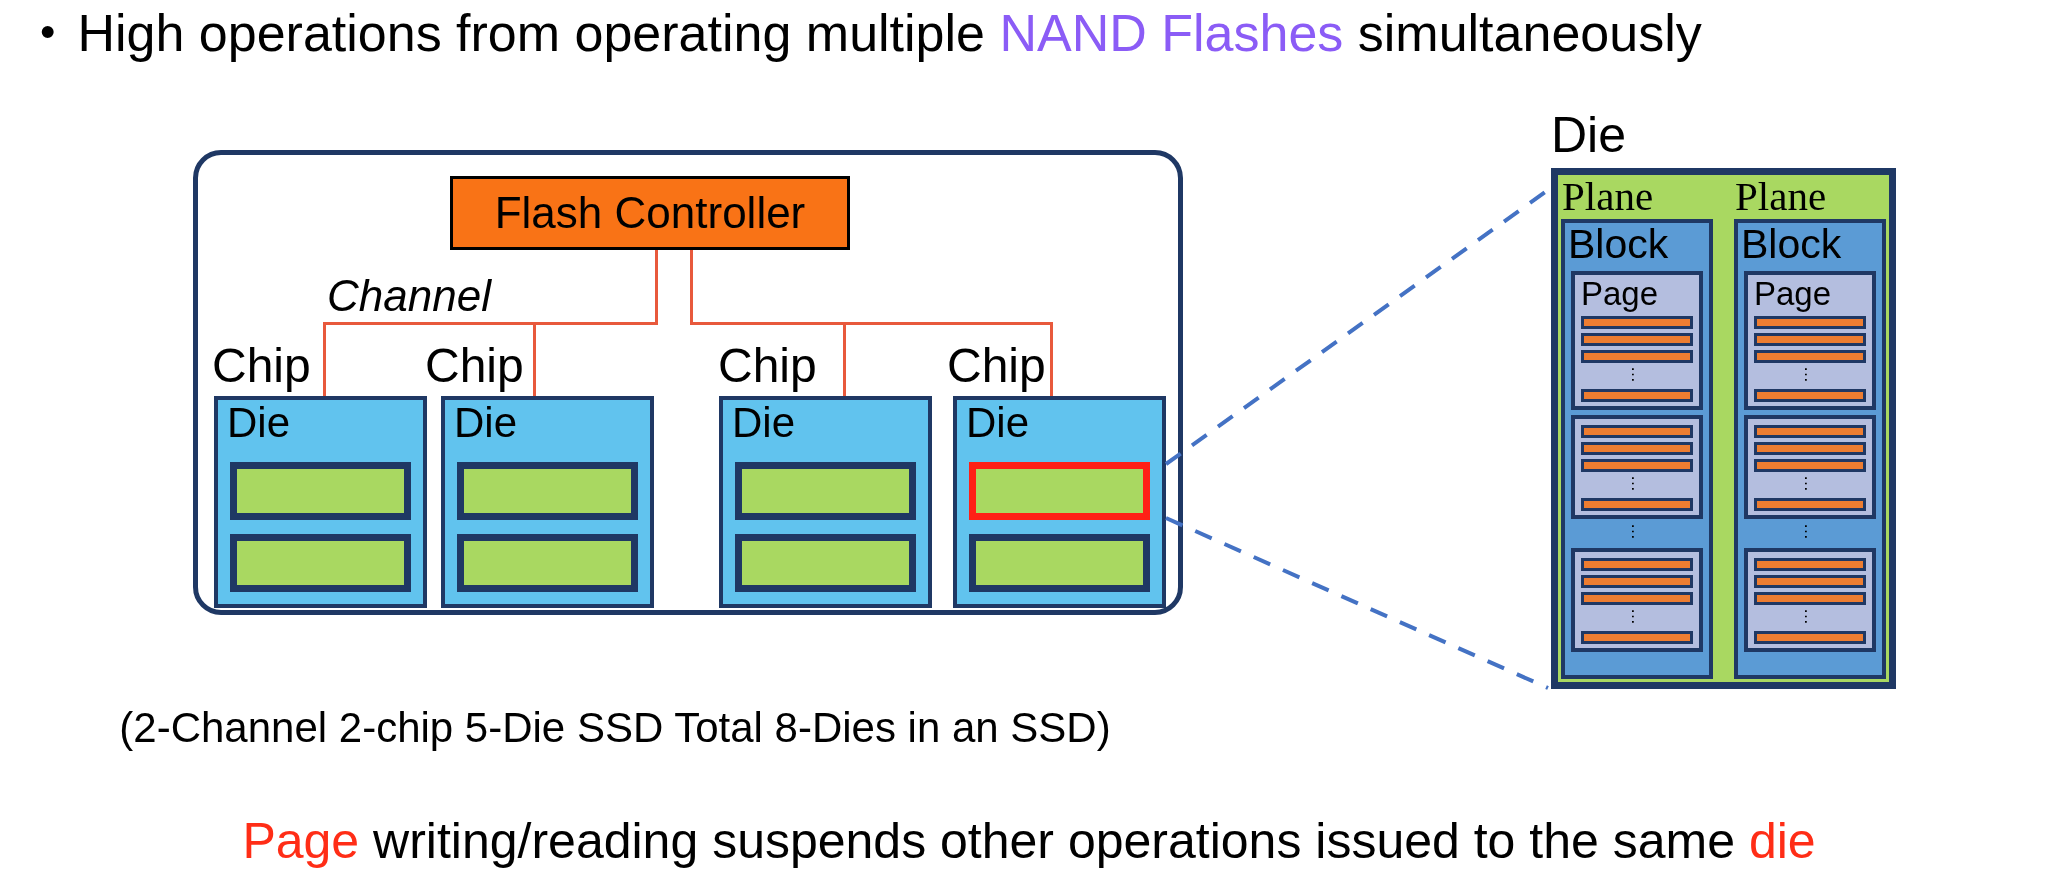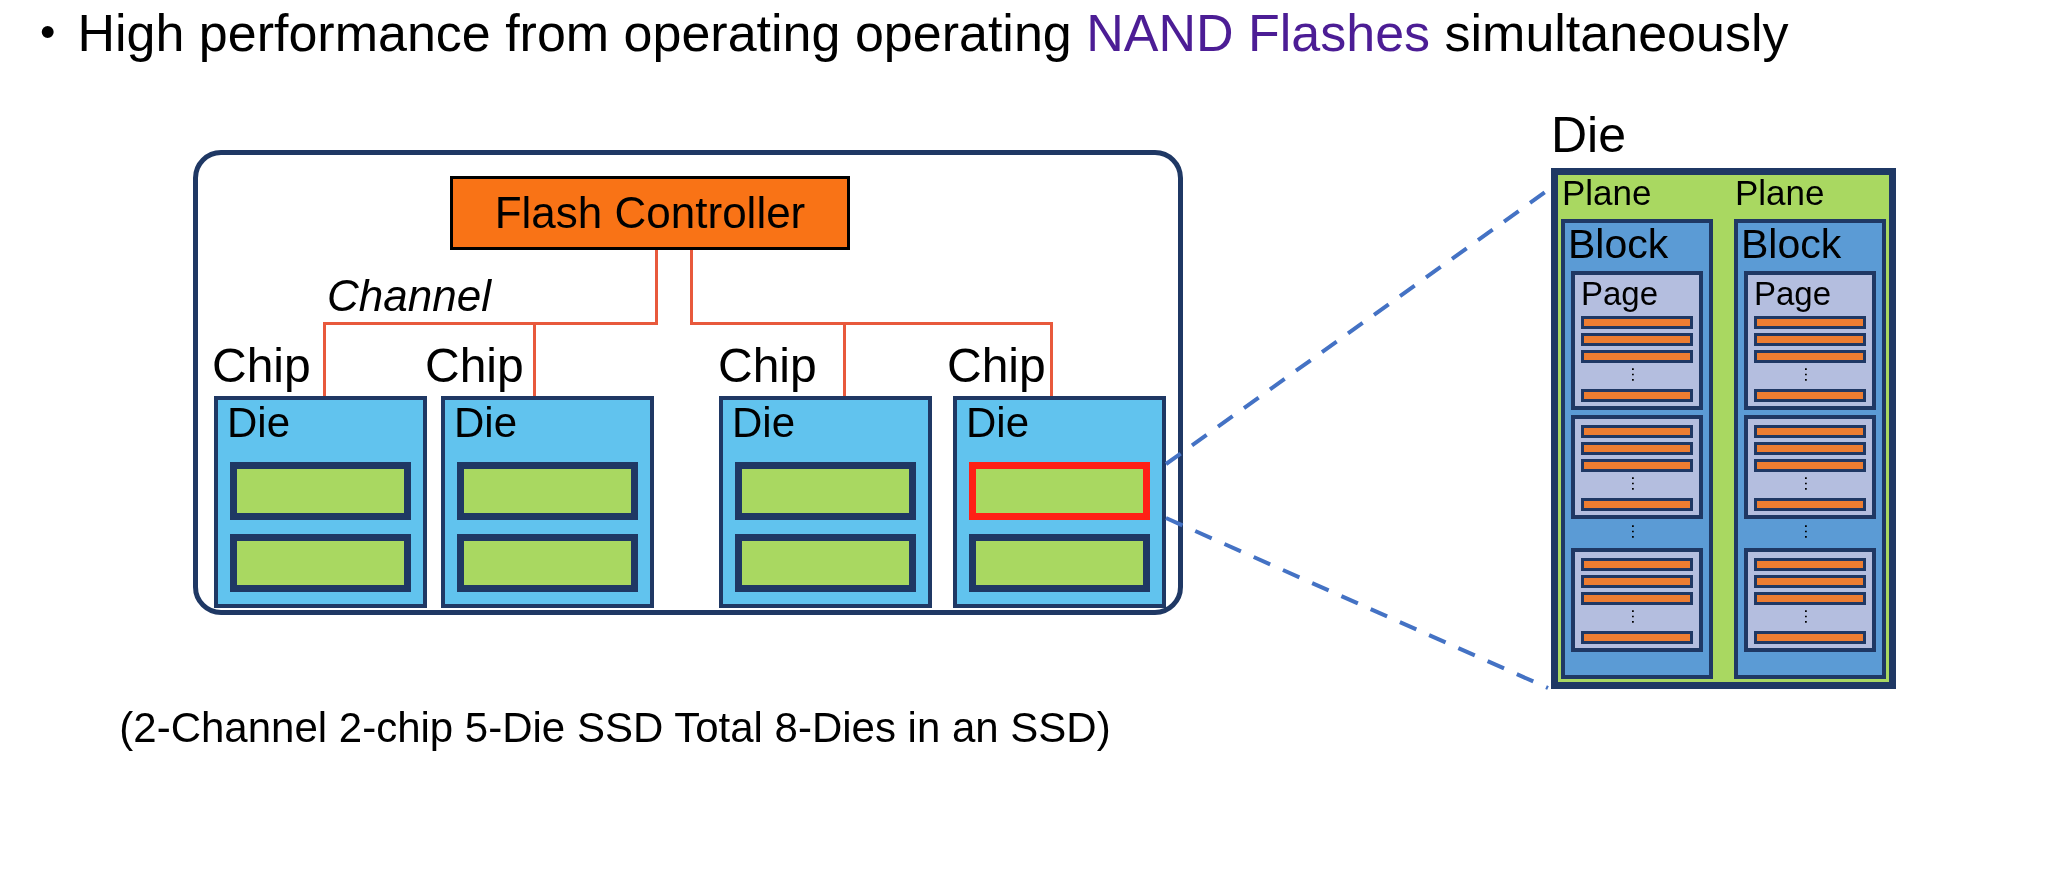--- a/index.html
+++ b/index.html
@@ -29,21 +29,21 @@
     align-items: flex-start;
     font-size: 52px;
     line-height: 1.15;
     white-space: nowrap;
   }
   .headline .bullet-dot {
     font-size: 44px;
     line-height: 1.25;
     margin-right: 22px;
   }
-  .hl-red { color: #4c1d95; }
+  .hl-red { color: #8b5cf6; }
 
   
   .ssd-box {
     position: absolute;
     left: 193px;
     top: 150px;
     width: 990px;
     height: 465px;
     border: 5px solid #1f3864;
     border-radius: 28px;
@@ -173,25 +173,26 @@
     display: flex;
     justify-content: space-between;
   }
   .plane-col {
     position: relative;
     width: 158px;
     display: flex;
     flex-direction: column;
   }
   .plane-name {
-    font-size: 35px;
+    font-size: 41px;
     line-height: 1.04;
     padding-left: 4px;
     height: 44px;
     white-space: nowrap;
+    font-family: Liberation Serif, serif;
   }
   .block-col {
     flex: 1;
     margin: 0 3px 3px 3px;
     background: #5b9bd5;
     border: 4px solid #1f3864;
     box-sizing: border-box;
     display: flex;
     flex-direction: column;
     align-items: center;
@@ -257,21 +258,21 @@
     pointer-events: none;
   }
 </style>
 </head>
 <body>
 
 <div id="slide">
 
   <div class="headline">
     <span class="bullet-dot">•</span>
-    <span><span>High performance from operating operating </span><span class="hl-red">NAND Flashes</span><span> simultaneously</span></span>
+    <span><span>High operations from operating multiple </span><span class="hl-red">NAND Flashes</span><span> simultaneously</span></span>
   </div>
 
   <div class="ssd-box"></div>
 
   <div class="flash-ctrl">
     <span>Flash Controller</span>
   </div>
 
   <div class="wire wire-v" style="left:655px; top:250px; height:72px;"></div>
   <div class="wire wire-h" style="left:323px; top:322px; width:335px;"></div>
@@ -387,14 +388,15 @@
         </div>
       </div>
     </div>
   </div>
 
   <svg class="connector-svg">
     <line x1="1166" y1="464" x2="1548" y2="190" stroke="#4472c4" stroke-width="4" stroke-dasharray="18,14"></line>
     <line x1="1166" y1="518" x2="1548" y2="688" stroke="#4472c4" stroke-width="4" stroke-dasharray="18,14"></line>
   </svg>
 
+  <div class="bottom-line"><span class="bl-red">Page</span><span> writing/reading suspends other operations issued to the same </span><span class="bl-red">die</span></div>
 
 </div>
 
 </body></html>

